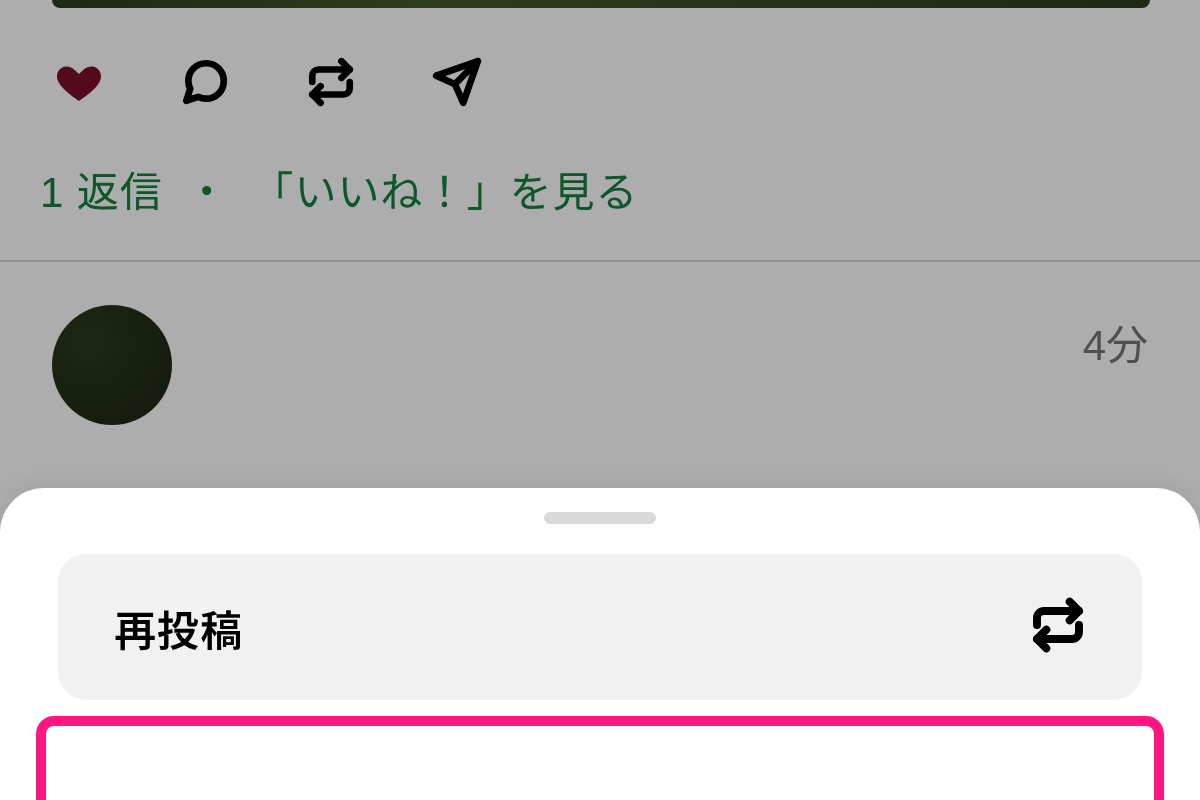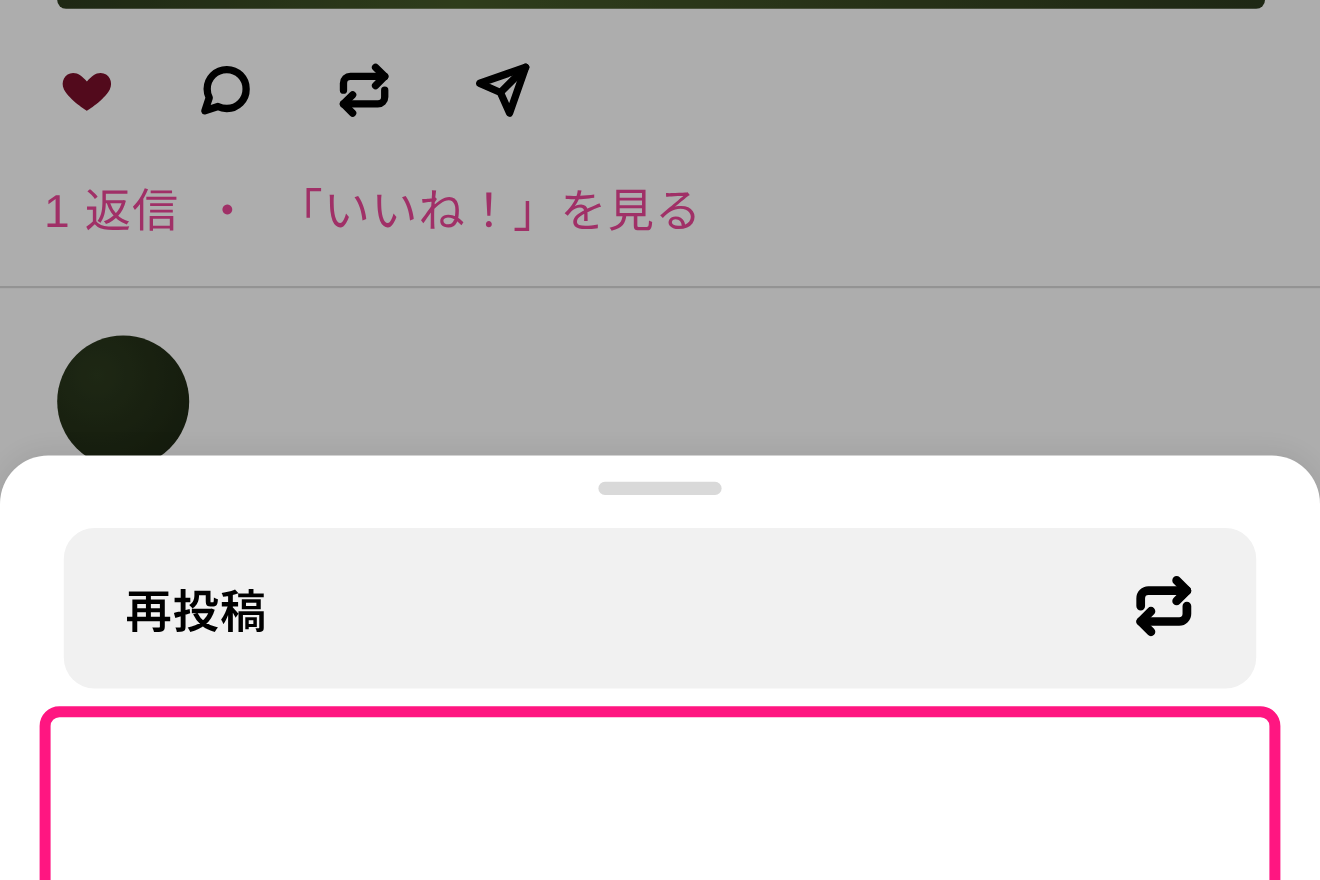--- a/index.html
+++ b/index.html
@@ -7,33 +7,33 @@
   .stage { position: relative; width: 1200px; height: 800px; background: #fff; }
 
   
   .feed { position: absolute; inset: 0; background: #fff; }
   .feed .img-strip { position:absolute; left:52px; right:50px; top:0; height:8px; background: linear-gradient(90deg,#2d3b1e,#455a29,#3a4a23,#2d3b1e); border-radius: 0 0 10px 10px; }
   .actions { position:absolute; left:52px; top:55px; display:flex; gap:72px; align-items:center; }
   .actions .ico { width:54px; height:54px; display:flex; align-items:center; justify-content:center; }
   .heart svg { width:58px; height:58px; }
   .ico svg { width:50px; height:50px; stroke:#000; fill:none; stroke-width:3.2; stroke-linecap:round; stroke-linejoin:round; }
 
-  .meta { position:absolute; left:40px; top:158px; font-size:42px; color:#ec4899; letter-spacing:1px; }
+  .meta { position:absolute; left:40px; top:158px; font-size:42px; color:#15803d; letter-spacing:1px; }
   .meta .dot { margin: 0 10px; }
 
   .divider { position:absolute; left:0; right:0; top:260px; height:2px; background:#d9d9d9; }
 
   .next-post { position:absolute; left:52px; right:52px; top:305px; display:flex; align-items:flex-start; gap:28px; }
   .avatar { width:120px; height:120px; border-radius:50%; background: radial-gradient(circle at 30% 30%, #2d3b1e, #1b2512); overflow:hidden; }
   .next-post .time { position:absolute; right:0; top:6px; font-size:42px; color:#777; }
 
   .scrim { position:absolute; inset:0; background:rgba(0,0,0,0.32); }
 
   
-  .sheet { position:absolute; left:0; right:0; bottom:0; height:386px; background:#fff; border-radius:44px 44px 0 0; box-shadow:0 -2px 24px rgba(0,0,0,0.08); }
+  .sheet { position:absolute; left:0; right:0; bottom:0; height:312px; background:#fff; border-radius:44px 44px 0 0; box-shadow:0 -2px 24px rgba(0,0,0,0.08); }
   .grab { position:absolute; left:50%; top:24px; transform:translateX(-50%); width:112px; height:12px; border-radius:8px; background:#d9d9d9; }
 
   .opt { position:absolute; left:58px; right:58px; height:146px; background:#f1f1f1; border-radius:28px; display:flex; align-items:center; justify-content:space-between; padding:0 56px; }
   .opt .label { font-size:42px; font-weight:600; color:#000; letter-spacing:1px; }
   .opt .right-ico svg { width:56px; height:56px; stroke:#000; fill:none; stroke-width:3.4; stroke-linecap:round; stroke-linejoin:round; }
   .opt.repost { top:66px; }
   .opt.quote  { top:246px; }
 
   .hl { position:absolute; left:36px; right:36px; top:228px; height:186px; border:10px solid #ff1681; border-radius:18px; pointer-events:none; }
 </style>
@@ -75,20 +75,21 @@
     <div class="meta">
       <span>1</span><span> 返信</span>
       <span class="dot">・</span>
       <span>「いいね！」を見る</span>
     </div>
 
     <div class="divider"></div>
 
     <div class="next-post">
       <div class="avatar"></div>
+      <div class="time">4分</div>
     </div>
   </div>
 
   <div class="scrim"></div>
 
   <div class="sheet">
     <div class="grab"></div>
 
     <div class="opt repost">
       <span class="label">再投稿</span>

